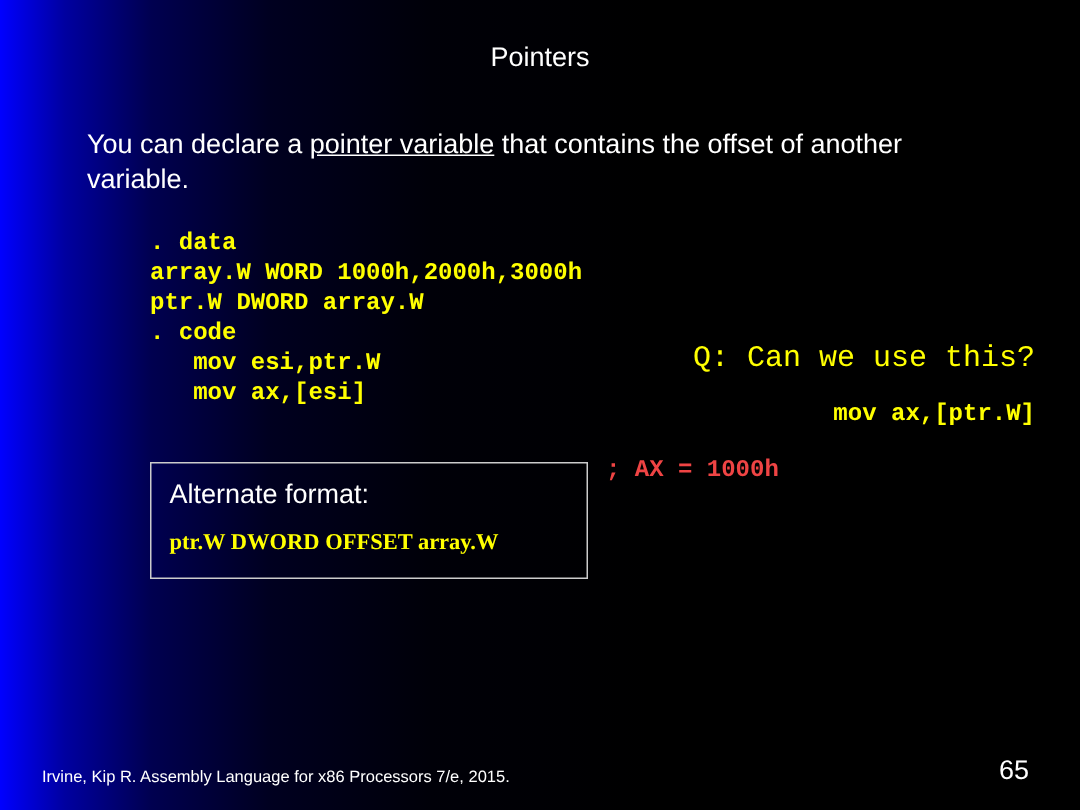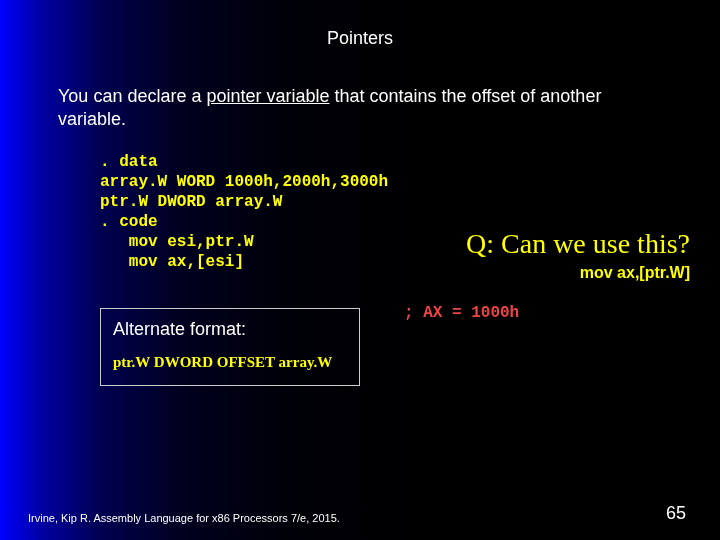--- a/index.html
+++ b/index.html
@@ -45,33 +45,33 @@
     top: 304px;
   }
   .q-box {
     position: absolute;
     right: 30px;
     top: 228px;
     text-align: right;
     color: #ffff00;
   }
   .q-text {
-    font-family: Liberation Serif, serif;
-    font-size: 28px;
+    font-family: Liberation Mono, monospace;
+    font-size: 20px;
   }
   .q-code {
-    font-family: Liberation Sans, sans-serif;
+    font-family: Liberation Mono, monospace;
     font-weight: bold;
     font-size: 16px;
-    margin-top: 4px;
+    margin-top: 16px;
   }
   .alt-box {
     border: 1px solid #cccccc;
     margin: 36px 0 0 100px;
-    width: 260px;
+    width: 292px;
     padding: 10px 12px 14px 12px;
   }
   .alt-label {
     color: #ffffff;
     font-size: 18px;
     margin-bottom: 14px;
   }
   .alt-code {
     font-family: Liberation Serif, serif;
     font-weight: bold;

